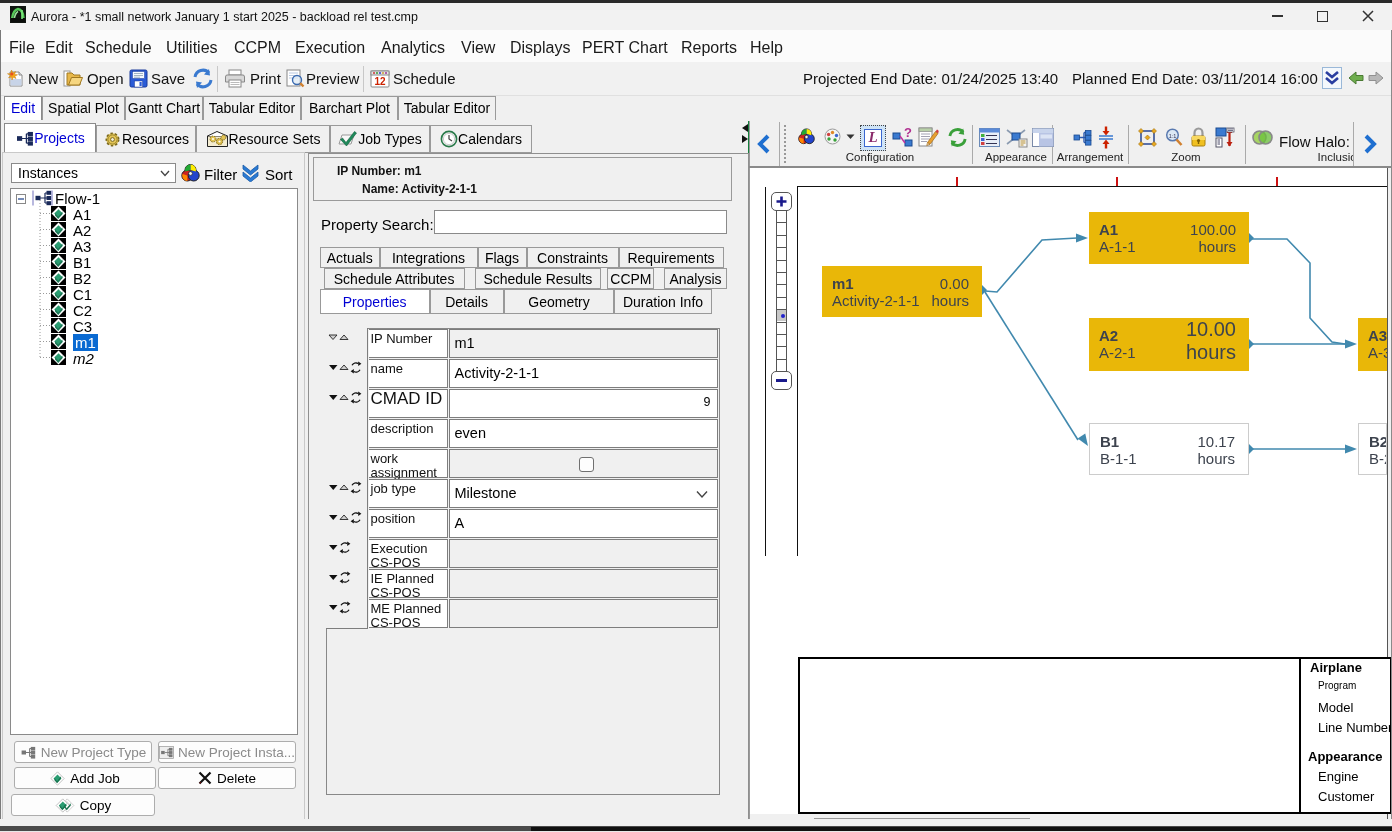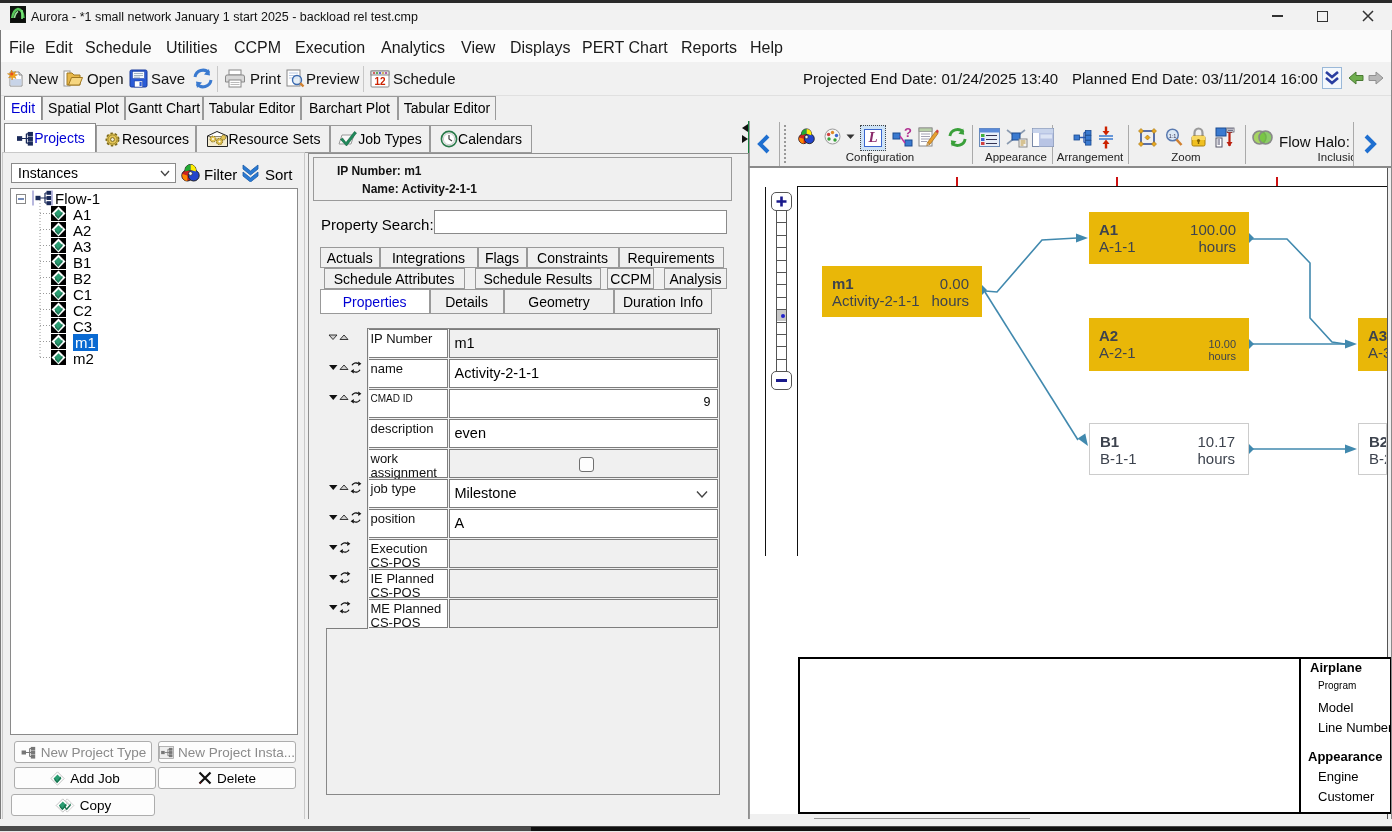--- a/index.html
+++ b/index.html
@@ -275,21 +275,21 @@
         <path d="M7.5 3.2 L11.8 7.5 L7.5 11.8 L3.2 7.5 Z" fill="#2a9d72"></path>
         <path d="M4 7 L7.2 10.4 L11.4 5.6 L11.4 8.2 L7.2 13 L4 9.6 Z" fill="#1e7a58"></path>
       </svg>
       <span class="abs" style="left:63px;top:146px;background:#0a6ad2;color:#fff;padding:0 2px;">m1</span>
       <svg class="abs" style="left:41px;top:162px" width="15" height="15" viewBox="0 0 15 15">
         <rect width="15" height="15" fill="#000"></rect>
         <path d="M7.5 0.5 L14.5 7.5 L7.5 14.5 L0.5 7.5 Z" fill="#fff"></path>
         <path d="M7.5 3.2 L11.8 7.5 L7.5 11.8 L3.2 7.5 Z" fill="#2a9d72"></path>
         <path d="M4 7 L7.2 10.4 L11.4 5.6 L11.4 8.2 L7.2 13 L4 9.6 Z" fill="#1e7a58"></path>
       </svg>
-      <span class="abs" style="left:63px;top:162px;">m2</span>
+      <span class="abs" style="left:63px;top:162px;font-style:italic;">m2</span>
     </div>
 
 <div class="btn" style="left:14px;top:741px;width:138px;height:22px;color:#8a8a8a"><svg width="16" height="13" viewBox="0 0 20 16">
         <path d="M7 8 H12 M12 3 H14 M12 8 H14 M12 13 H14 M12 3 V13" stroke="#777" stroke-width="1.3" fill="none"></path>
         <rect x="2" y="5.5" width="5.5" height="5" fill="#777"></rect>
         <rect x="13.5" y="1" width="5.5" height="4.6" fill="#777"></rect>
         <rect x="13.5" y="6" width="5.5" height="4.6" fill="#777"></rect>
         <rect x="13.5" y="11" width="5.5" height="4.6" fill="#777"></rect>
       </svg>New Project Type</div>
 <div class="btn" style="left:158px;top:741px;width:138px;height:22px;color:#8a8a8a;gap:4px"><svg width="17" height="15" viewBox="0 0 21 18">
@@ -369,21 +369,21 @@
       <div class="abs" style="left:0;top:60px;width:41.5px;height:31px;border-right:1px solid #7d7d7d;border-bottom:1px solid #7d7d7d;box-sizing:border-box;background:#f0f0f0"><svg width="38" height="14" viewBox="0 0 38 14" style="margin:3px 0 0 2px">
           <path d="M1 4 L9.5 4 L5.25 9 Z" fill="#111"></path>
           <path d="M12 8.5 L20 8.5 L16 4 Z" fill="#d0d0d0" stroke="#222" stroke-width="0.9"></path>
           <g transform="translate(28,6.5)">
             <path d="M -4 -2.2 A 4.6 4.6 0 0 1 2.2 -4" stroke="#111" stroke-width="1.3" fill="none"></path>
             <path d="M 4 2.2 A 4.6 4.6 0 0 1 -2.2 4" stroke="#111" stroke-width="1.3" fill="none"></path>
             <path d="M 2.2 -6 L 2.2 -1.6 L 5.4 -3.8 Z" fill="#111"></path>
             <path d="M -2.2 6 L -2.2 1.6 L -5.4 3.8 Z" fill="#111"></path>
           </g>
         </svg></div>
-      <div class="abs" style="left:42.5px;top:61px;width:79px;height:29px;border:1px solid #7d7d7d;border-left:none;box-sizing:border-box;background:#fff;font-size:10px;color:#111;padding:2px 0 0 2px;line-height:14px;white-space:normal">CMAD ID</div>
+      <div class="abs" style="left:42.5px;top:61px;width:79px;height:29px;border:1px solid #7d7d7d;border-left:none;box-sizing:border-box;background:#fff;font-size:17px;color:#111;padding:2px 0 0 2px;line-height:14px;white-space:normal">CMAD ID</div>
       <div class="abs" style="left:122.5px;top:61px;width:269px;height:29px;border:1px solid #7d7d7d;box-sizing:border-box;background:#fff">
         <div style="position:absolute;right:6px;top:5px;font-size:12.5px">9</div>
       </div>
       <div class="abs" style="left:0;top:90px;width:41.5px;height:31px;border-right:1px solid #7d7d7d;border-bottom:1px solid #7d7d7d;box-sizing:border-box;background:#f0f0f0"><svg width="38" height="14" viewBox="0 0 38 14" style="margin:3px 0 0 2px"></svg></div>
       <div class="abs" style="left:42.5px;top:91px;width:79px;height:29px;border:1px solid #7d7d7d;border-left:none;box-sizing:border-box;background:#fff;font-size:13px;color:#111;padding:2px 0 0 2px;line-height:14px;white-space:normal">description</div>
       <div class="abs" style="left:122.5px;top:91px;width:269px;height:29px;border:1px solid #7d7d7d;box-sizing:border-box;background:#fff">
         <div style="position:absolute;left:5px;top:5px;font-size:14.5px">even</div>
       </div>
       <div class="abs" style="left:0;top:120px;width:41.5px;height:31px;border-right:1px solid #7d7d7d;border-bottom:1px solid #7d7d7d;box-sizing:border-box;background:#f0f0f0"><svg width="38" height="14" viewBox="0 0 38 14" style="margin:3px 0 0 2px"></svg></div>
       <div class="abs" style="left:42.5px;top:121px;width:79px;height:29px;border:1px solid #7d7d7d;border-left:none;box-sizing:border-box;background:#fff;font-size:13px;color:#111;padding:2px 0 0 2px;line-height:14px;white-space:normal">work assignment</div>
@@ -650,21 +650,21 @@
         <div style="position:absolute;right:13px;top:9px;font-size:15px;text-align:right">0.00<br>hours</div>
       </div>
       <div class="abs" style="left:1089px;top:212px;width:160px;height:52px;background:#e9b708;box-sizing:border-box;color:#3d434e;overflow:hidden">
         <div style="position:absolute;left:10px;top:9px;font-size:15px;font-weight:bold;white-space:nowrap">A1</div>
         <div style="position:absolute;left:10px;top:26px;font-size:15px;white-space:nowrap">A-1-1</div>
         <div style="position:absolute;right:13px;top:9px;font-size:15px;text-align:right">100.00<br>hours</div>
       </div>
       <div class="abs" style="left:1089px;top:318px;width:160px;height:53px;background:#e9b708;box-sizing:border-box;color:#3d434e;overflow:hidden">
         <div style="position:absolute;left:10px;top:9px;font-size:15px;font-weight:bold;white-space:nowrap">A2</div>
         <div style="position:absolute;left:10px;top:26px;font-size:15px;white-space:nowrap">A-2-1</div>
-        <div style="position:absolute;right:13px;top:20px;font-size:11px;text-align:right">10.00<br>hours</div>
+        <div style="position:absolute;right:13px;top:0;font-size:20px;text-align:right">10.00<br>hours</div>
       </div>
       <div class="abs" style="left:1358px;top:318px;width:29px;height:53px;background:#e9b708;box-sizing:border-box;color:#3d434e;overflow:hidden">
         <div style="position:absolute;left:10px;top:9px;font-size:15px;font-weight:bold;white-space:nowrap">A3</div>
         <div style="position:absolute;left:10px;top:26px;font-size:15px;white-space:nowrap">A-3</div>
       </div>
       <div class="abs" style="left:1089px;top:423px;width:160px;height:52px;background:#fff;border:1px solid #ccc;box-sizing:border-box;color:#3d434e;overflow:hidden">
         <div style="position:absolute;left:10px;top:9px;font-size:15px;font-weight:bold;white-space:nowrap">B1</div>
         <div style="position:absolute;left:10px;top:26px;font-size:15px;white-space:nowrap">B-1-1</div>
         <div style="position:absolute;right:13px;top:9px;font-size:15px;text-align:right">10.17<br>hours</div>
       </div>

